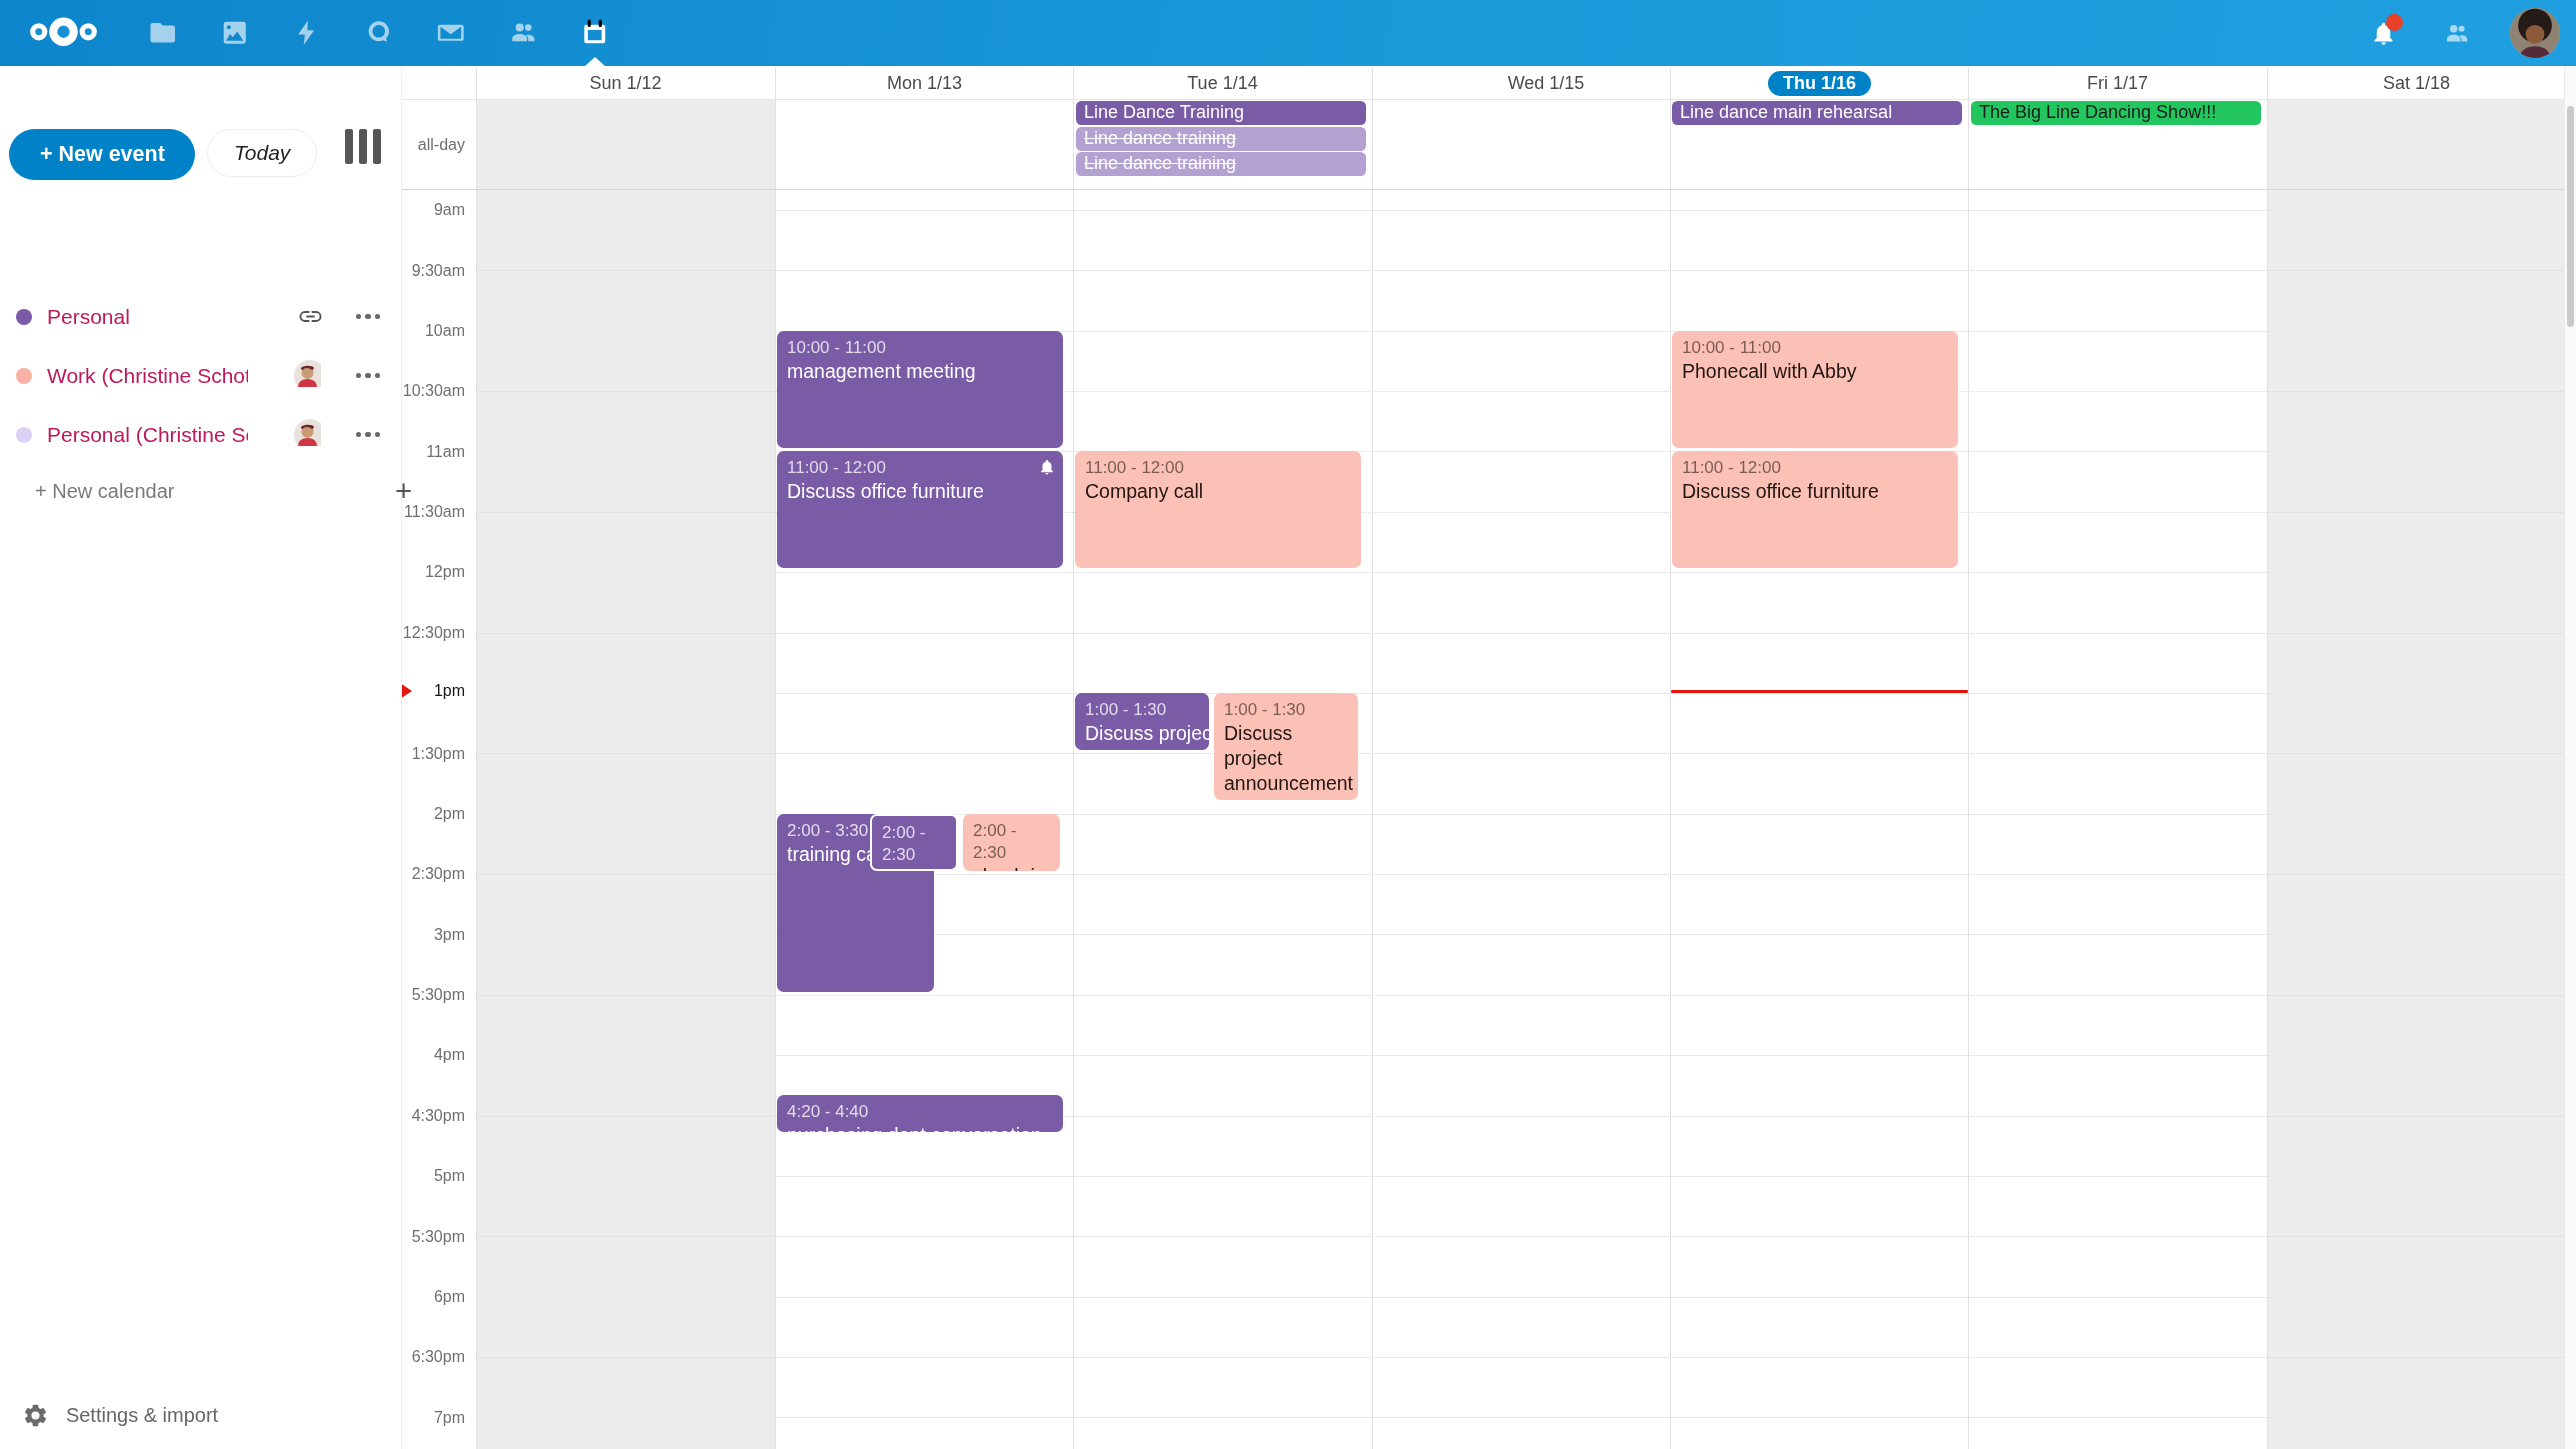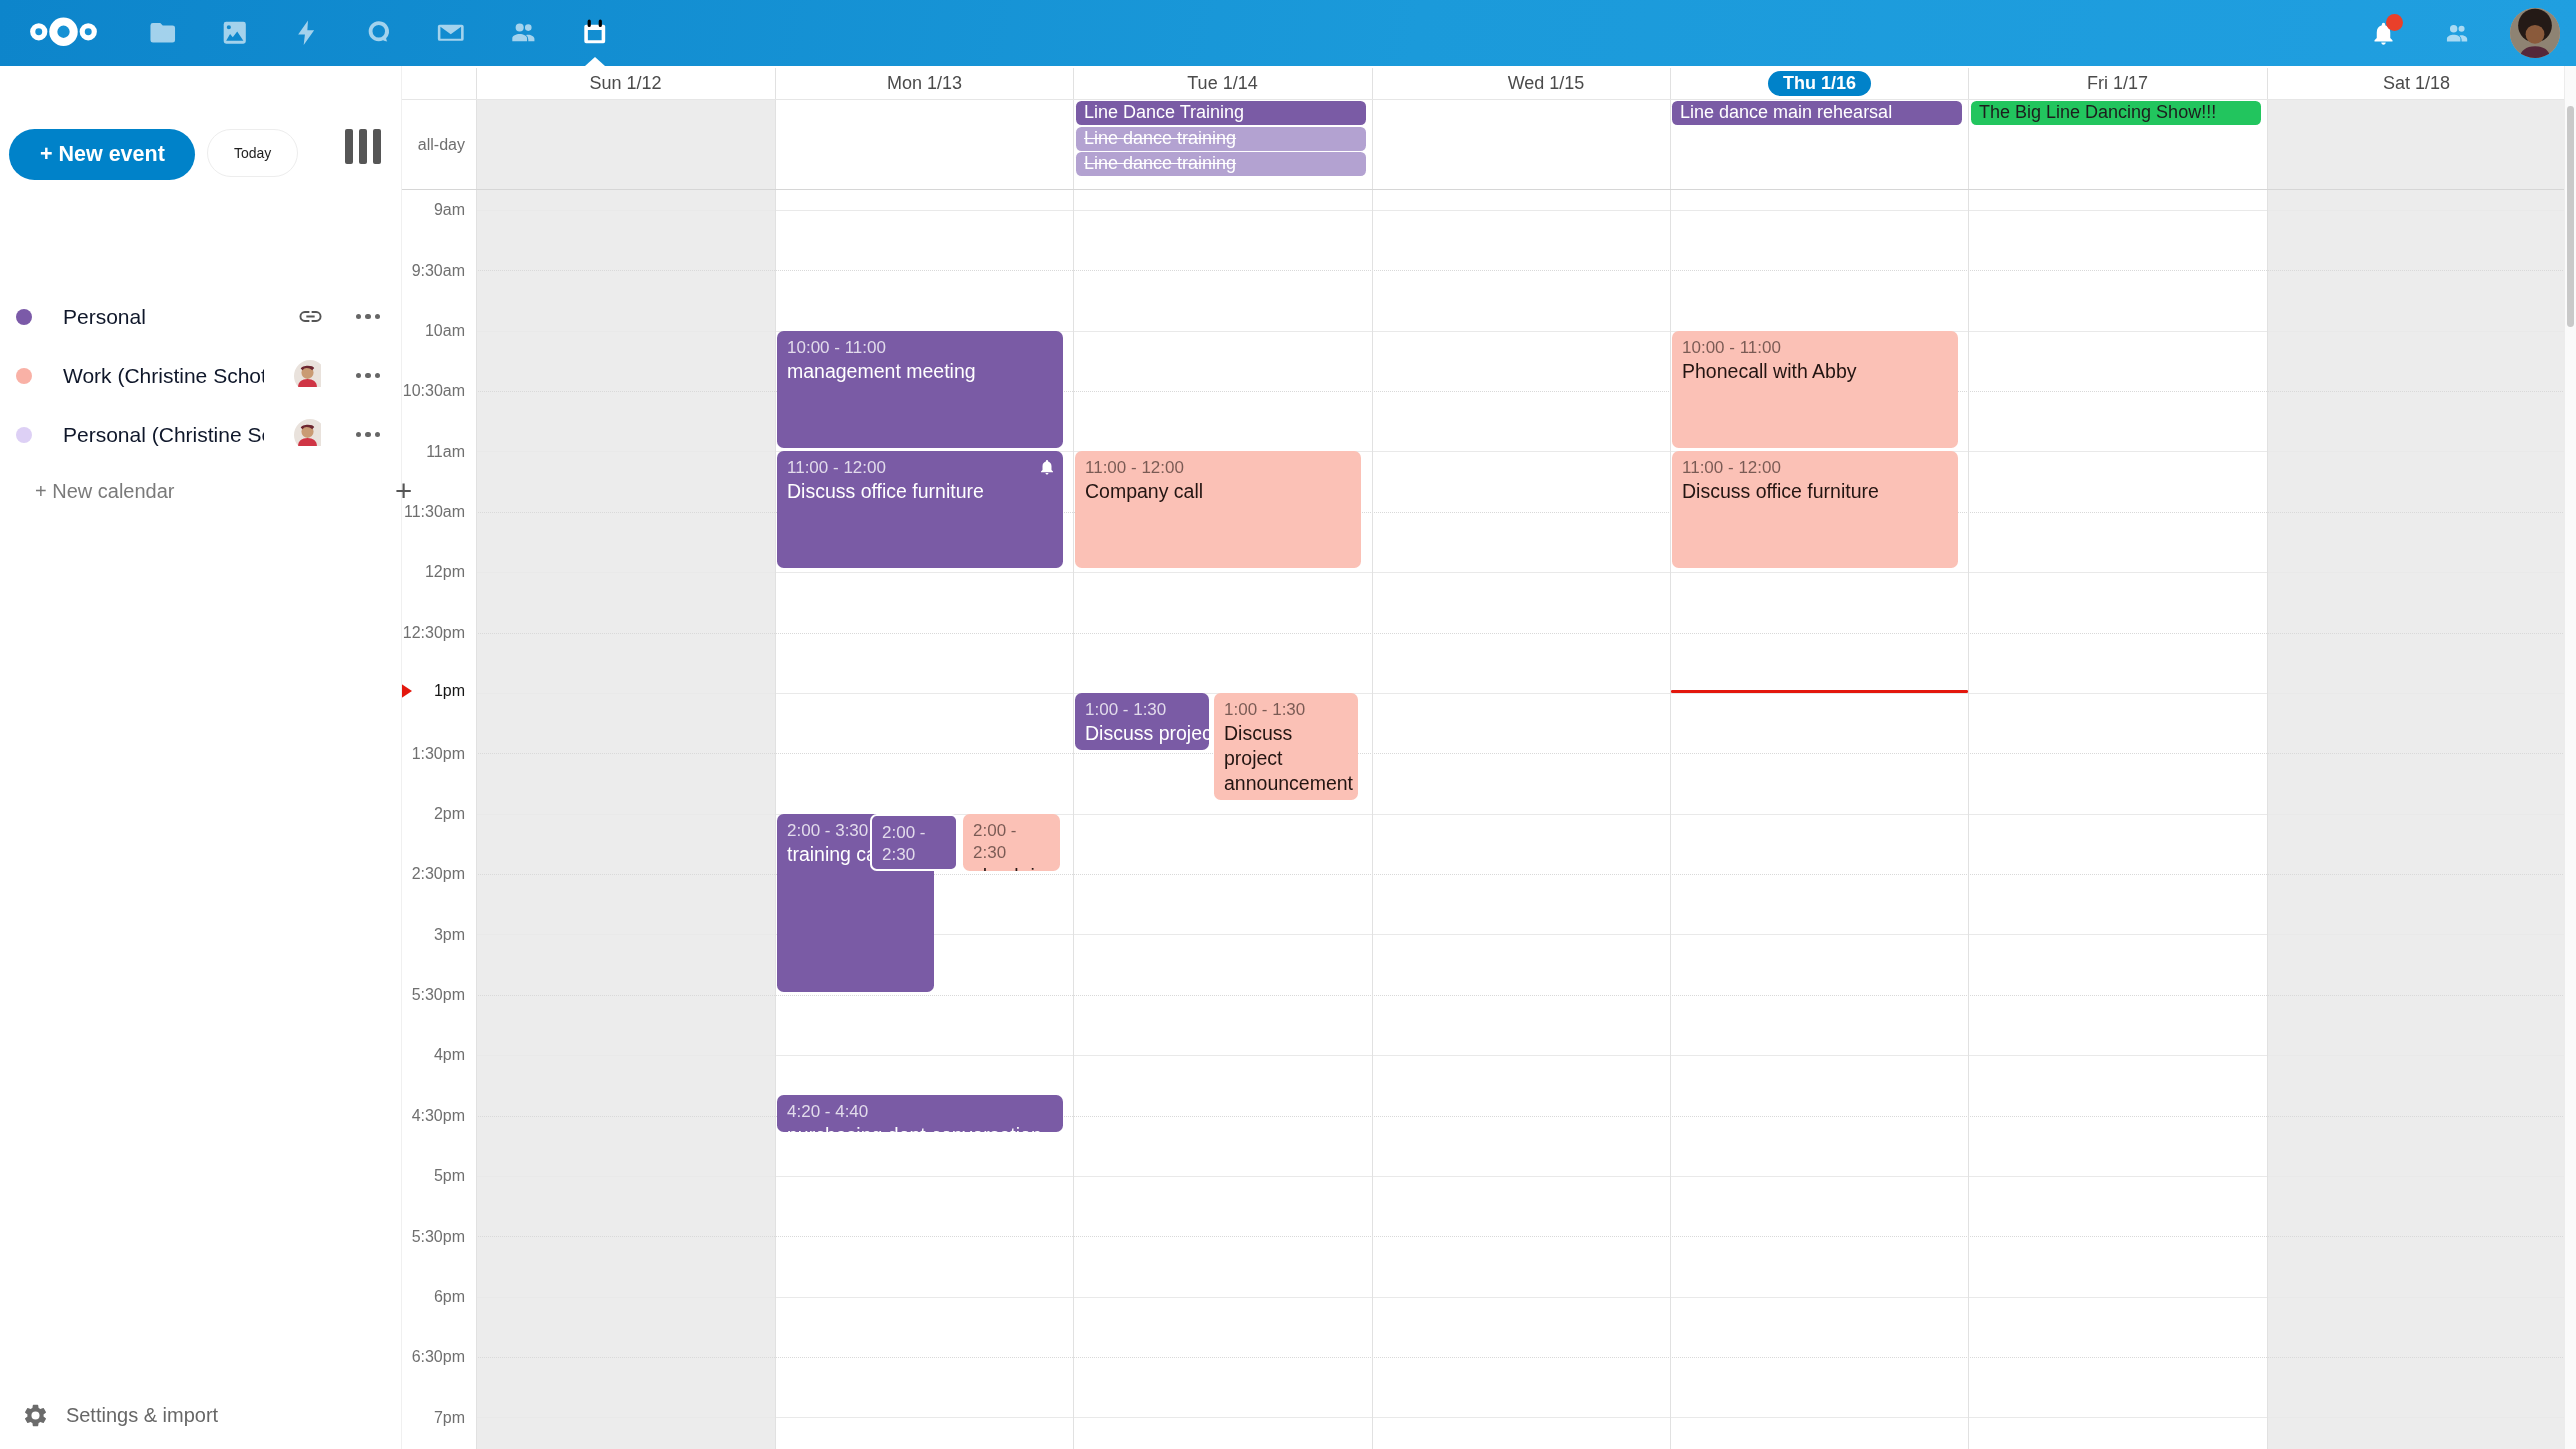--- a/index.html
+++ b/index.html
@@ -27,27 +27,27 @@
   
   .sidebar{position:absolute;left:0;top:66px;width:401px;bottom:0;background:#ffffff;border-right:1.3px solid #f0f0f0;z-index:20;}
   .week-switch{position:absolute;left:9.4px;top:9.4px;width:382px;height:44px;background:#ededed;border-radius:23px;display:flex;align-items:center;}
   .ws-btn{width:52px;height:44px;display:flex;align-items:center;justify-content:center;cursor:pointer;}
   .ws-btn svg{width:20px;height:20px;stroke:#2e2e2e;stroke-width:2.6;fill:none;stroke-linecap:round;stroke-linejoin:round;}
   .ws-label{flex:1;text-align:center;font-size:22px;color:#1f1f1f;cursor:pointer;}
   .btn-row{position:absolute;left:9.4px;top:63px;width:382px;height:51px;display:flex;align-items:flex-start;}
   .btn-new-event{width:186px;height:51px;border:none;border-radius:25.5px;background:#0082c9;color:#fff;
     font-size:21.5px;font-weight:700;font-family:inherit;cursor:pointer;}
   .btn-today{margin-left:12px;height:48px;padding:0 25.5px;border:1.3px solid #ededed;background:#fff;border-radius:25.5px;
-    font-size:14px;color:#1f1f1f;font-family:inherit;cursor:pointer;}
+    font-size:21px;color:#1f1f1f;font-family:inherit;cursor:pointer;font-style:italic;}
   .view-toggle{margin-left:auto;margin-right:10.7px;display:flex;gap:6px;cursor:pointer;}
   .view-toggle i{display:block;width:8px;height:35px;background:#565656;border-radius:2px;}
   .cal-list{position:absolute;left:0;top:221px;width:401px;}
   .cal-item{position:relative;height:59px;display:flex;align-items:center;cursor:pointer;}
   .cal-dot{width:16px;height:16px;border-radius:50%;margin-left:16px;flex:none;}
-  .cal-name{margin-left:31px;font-size:21px;color:#0f172a;white-space:nowrap;overflow:hidden;max-width:201px;}
+  .cal-name{margin-left:15px;font-size:21px;color:#be185d;white-space:nowrap;overflow:hidden;max-width:201px;}
   .cal-acc{position:absolute;left:294px;width:32px;height:32px;display:flex;align-items:center;justify-content:center;}
   .cal-acc svg{width:27px;height:27px;fill:#555;}
   .cal-avatar{width:32px;height:32px;border-radius:50%;overflow:hidden;}
   .cal-menu{position:absolute;left:356px;display:flex;gap:4px;cursor:pointer;}
   .cal-menu i{width:5.4px;height:5.4px;border-radius:50%;background:#666;}
   .new-cal{position:relative;height:54px;display:flex;align-items:center;cursor:pointer;}
   .new-cal span{margin-left:35px;font-size:20px;color:#7a7a7a;}
   .new-cal .plus{position:absolute;left:360px;font-size:29.5px;color:#555;font-weight:400;}
   .settings-row{position:absolute;left:0;bottom:12px;height:43px;width:401px;display:flex;align-items:center;cursor:pointer;}
   .settings-row svg{width:27px;height:27px;fill:#6b6b6b;margin-left:21.5px;}

